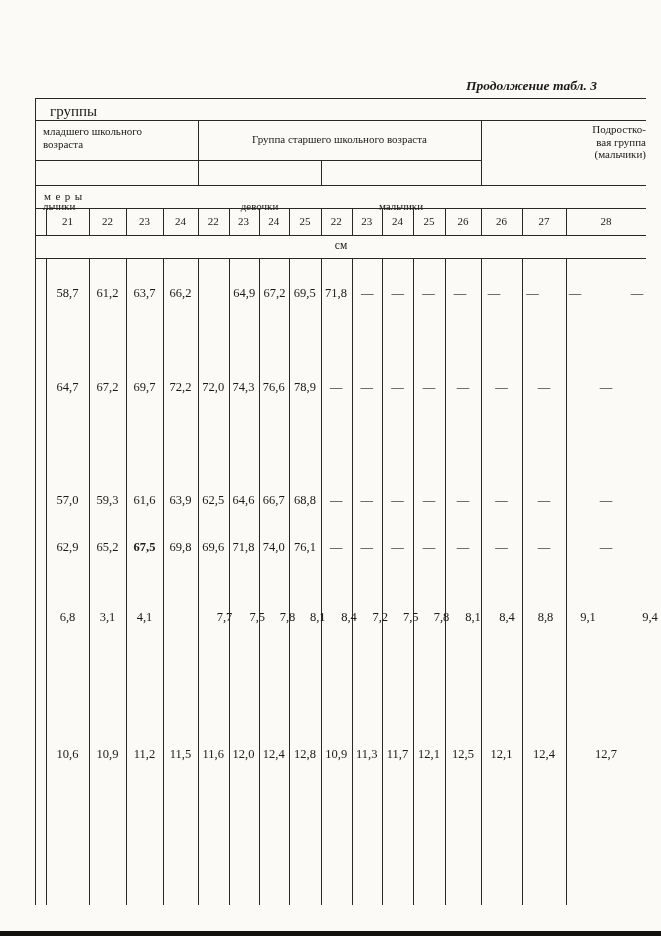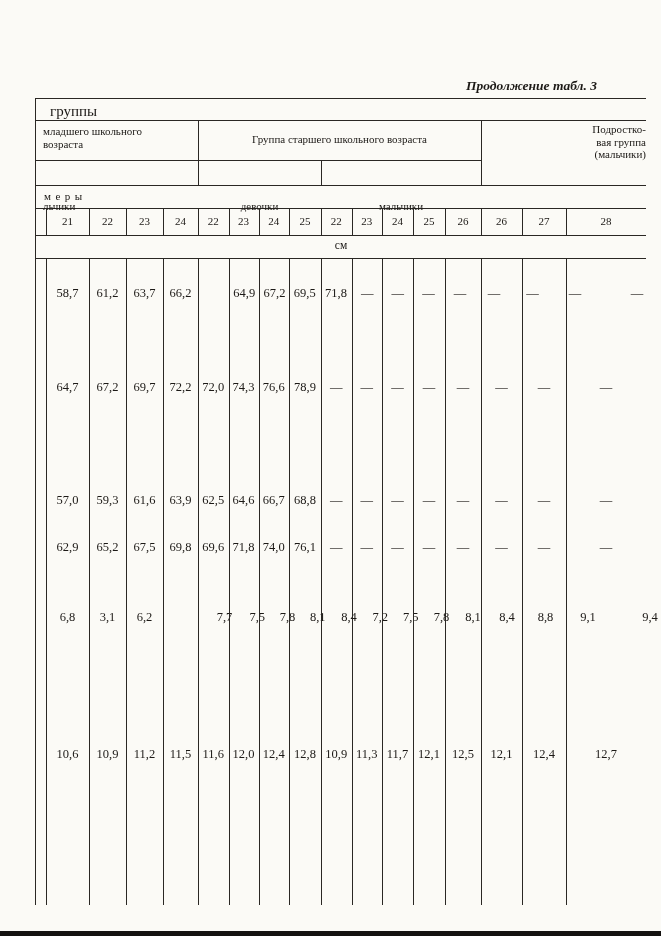--- a/index.html
+++ b/index.html
@@ -145,39 +145,39 @@
           <div class="cell" style="width: 31px;">—</div>
           <div class="cell" style="width: 32px;">—</div>
           <div class="cell" style="width: 36px;">—</div>
           <div class="cell" style="width: 41px;">—</div>
           <div class="cell" style="width: 44px;">—</div>
           <div class="cell" style="width: 80px;">—</div>
         </div>
         <div class="data-row" style="top: 280px; left: 10px;">
           <div class="cell" style="width: 43px;">62,9</div>
           <div class="cell" style="width: 37px;">65,2</div>
-          <div class="cell" style="width: 37px;">67,5</div>
+          <div class="cell" style="width: 37px; font-weight: bold;">67,5</div>
           <div class="cell" style="width: 35px;">69,8</div>
           <div class="cell" style="width: 30.5px;">69,6</div>
           <div class="cell" style="width: 30px;">71,8</div>
           <div class="cell" style="width: 30.5px;">74,0</div>
           <div class="cell" style="width: 32px;">76,1</div>
           <div class="cell" style="width: 30.5px;">—</div>
           <div class="cell" style="width: 30.5px;">—</div>
           <div class="cell" style="width: 31px;">—</div>
           <div class="cell" style="width: 32px;">—</div>
           <div class="cell" style="width: 36px;">—</div>
           <div class="cell" style="width: 41px;">—</div>
           <div class="cell" style="width: 44px;">—</div>
           <div class="cell" style="width: 80px;">—</div>
         </div>
         <div class="data-row" style="top: 350px; left: 10px;">
           <div class="cell" style="width: 43px;">6,8</div>
           <div class="cell" style="width: 37px;">3,1</div>
-          <div class="cell" style="width: 37px;">6,2</div>
+          <div class="cell" style="width: 37px;">4,1</div>
           <div class="cell" style="width: 35px; padding-left: 44px;">7,7</div>
           <div class="cell" style="width: 30.5px;">7,5</div>
           <div class="cell" style="width: 30px;">7,8</div>
           <div class="cell" style="width: 30.5px;">8,1</div>
           <div class="cell" style="width: 32px;">8,4</div>
           <div class="cell" style="width: 30.5px;">7,2</div>
           <div class="cell" style="width: 30.5px;">7,5</div>
           <div class="cell" style="width: 31px;">7,8</div>
           <div class="cell" style="width: 32px;">8,1</div>
           <div class="cell" style="width: 36px;">8,4</div>

